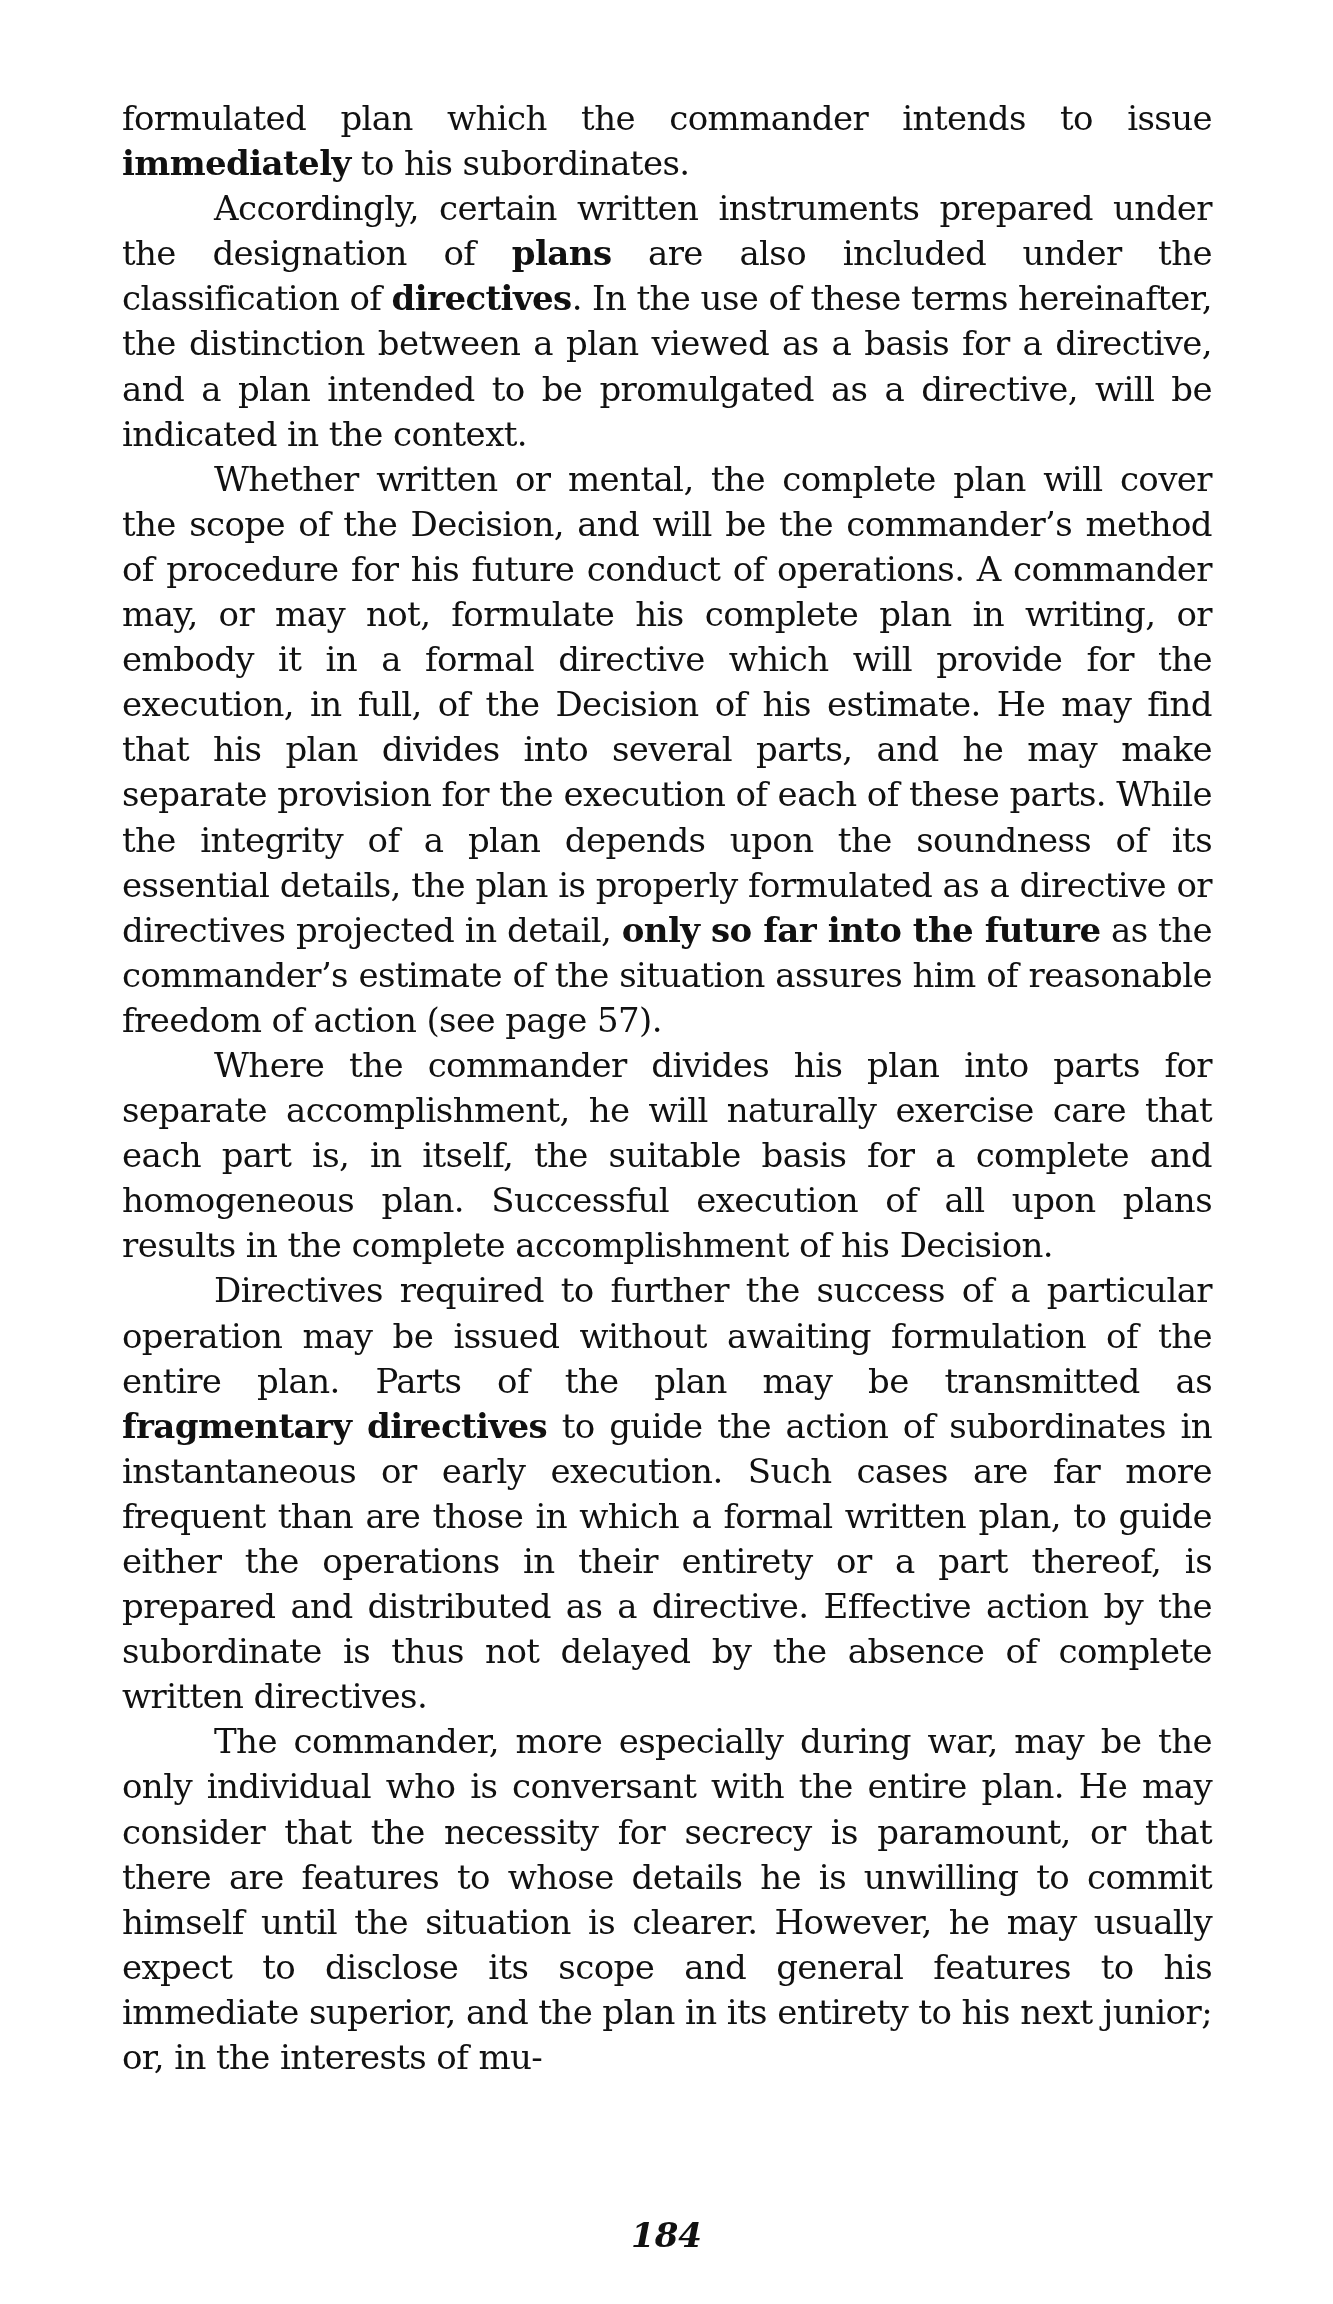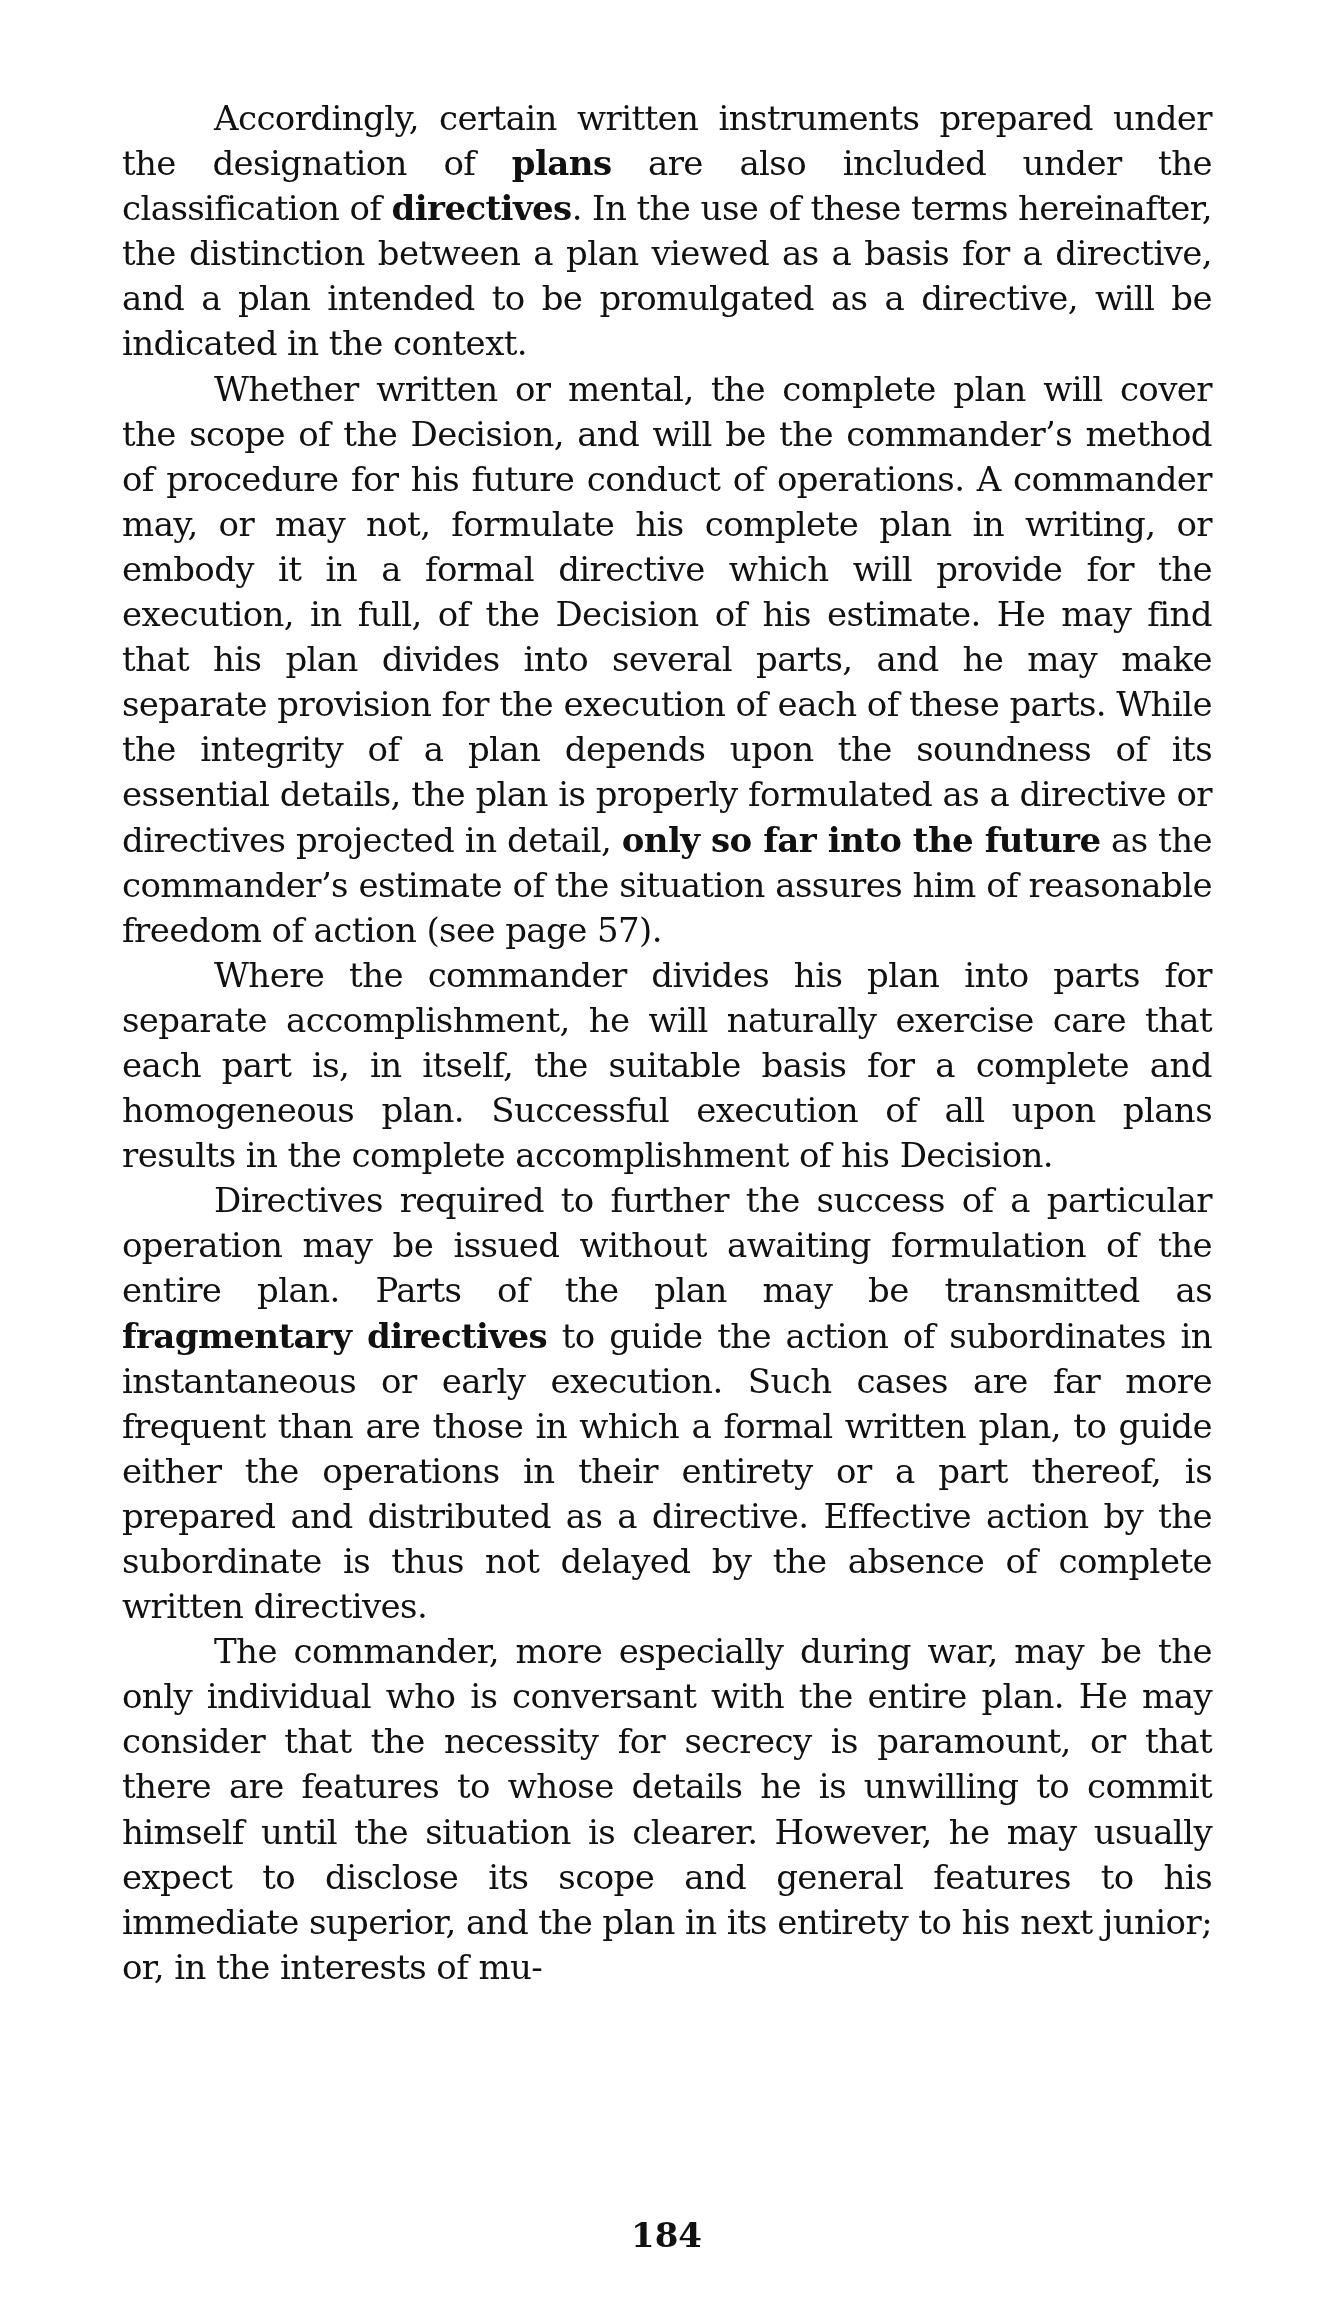--- a/index.html
+++ b/index.html
@@ -22,26 +22,28 @@
     .folio {
       position: absolute;
       left: 0;
       width: 1333px;
       top: 2215px;
       text-align: center;
       font-family: "DejaVu Serif", "Liberation Serif", serif;
       font-weight: bold;
       font-size: 34px;
       color: #111111;
+      font-style: italic;
     }
   </style>
 </head>
 <body>
 
 <div class="page">
+  <p><span>formulated plan which the commander intends to issue </span><b>immediately</b><span> to his subordinates.</span></p>
 
   <p class="indent"><span>Accordingly, certain written instruments prepared under the designation of </span><b>plans</b><span> are also included under the classification of </span><b>directives</b><span>. In the use of these terms hereinafter, the distinction between a plan viewed as a basis for a directive, and a plan intended to be promulgated as a directive, will be indicated in the context.</span></p>
 
   <p class="indent"><span>Whether written or mental, the complete plan will cover the scope of the Decision, and will be the commander’s method of procedure for his future conduct of operations. A commander may, or may not, formulate his complete plan in writing, or embody it in a formal directive which will provide for the execution, in full, of the Decision of his estimate. He may find that his plan divides into several parts, and he may make separate provision for the execution of each of these parts. While the integrity of a plan depends upon the soundness of its essential details, the plan is properly formulated as a directive or directives projected in detail, </span><b>only so far into the future</b><span> as the commander’s estimate of the situation assures him of reasonable freedom of action (see page 57).</span></p>
 
   <p class="indent"><span>Where the commander divides his plan into parts for separate accomplishment, he will naturally exercise care that each part is, in itself, the suitable basis for a complete and homogeneous plan. Successful execution of all upon plans results in the complete accomplishment of his Decision.</span></p>
 
   <p class="indent"><span>Directives required to further the success of a particular operation may be issued without awaiting formulation of the entire plan. Parts of the plan may be transmitted as </span><b>fragmentary directives</b><span> to guide the action of subordinates in instantaneous or early execution. Such cases are far more frequent than are those in which a formal written plan, to guide either the operations in their entirety or a part thereof, is prepared and distributed as a directive. Effective action by the subordinate is thus not delayed by the absence of complete written directives.</span></p>
 
   <p class="indent"><span>The commander, more especially during war, may be the only individual who is conversant with the entire plan. He may consider that the necessity for secrecy is paramount, or that there are features to whose details he is unwilling to commit himself until the situation is clearer. However, he may usually expect to disclose its scope and general features to his immediate superior, and the plan in its entirety to his next junior; or, in the interests of mu-</span></p>

